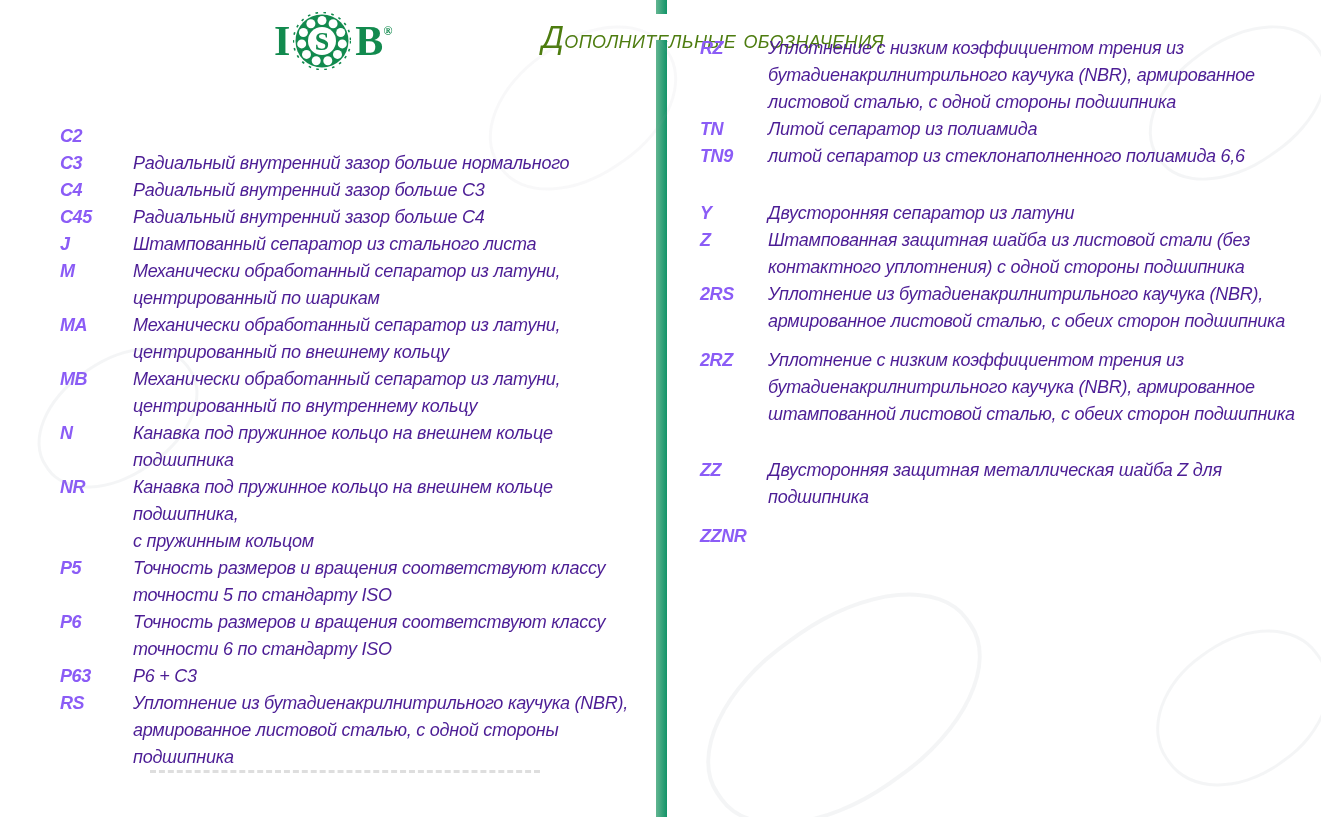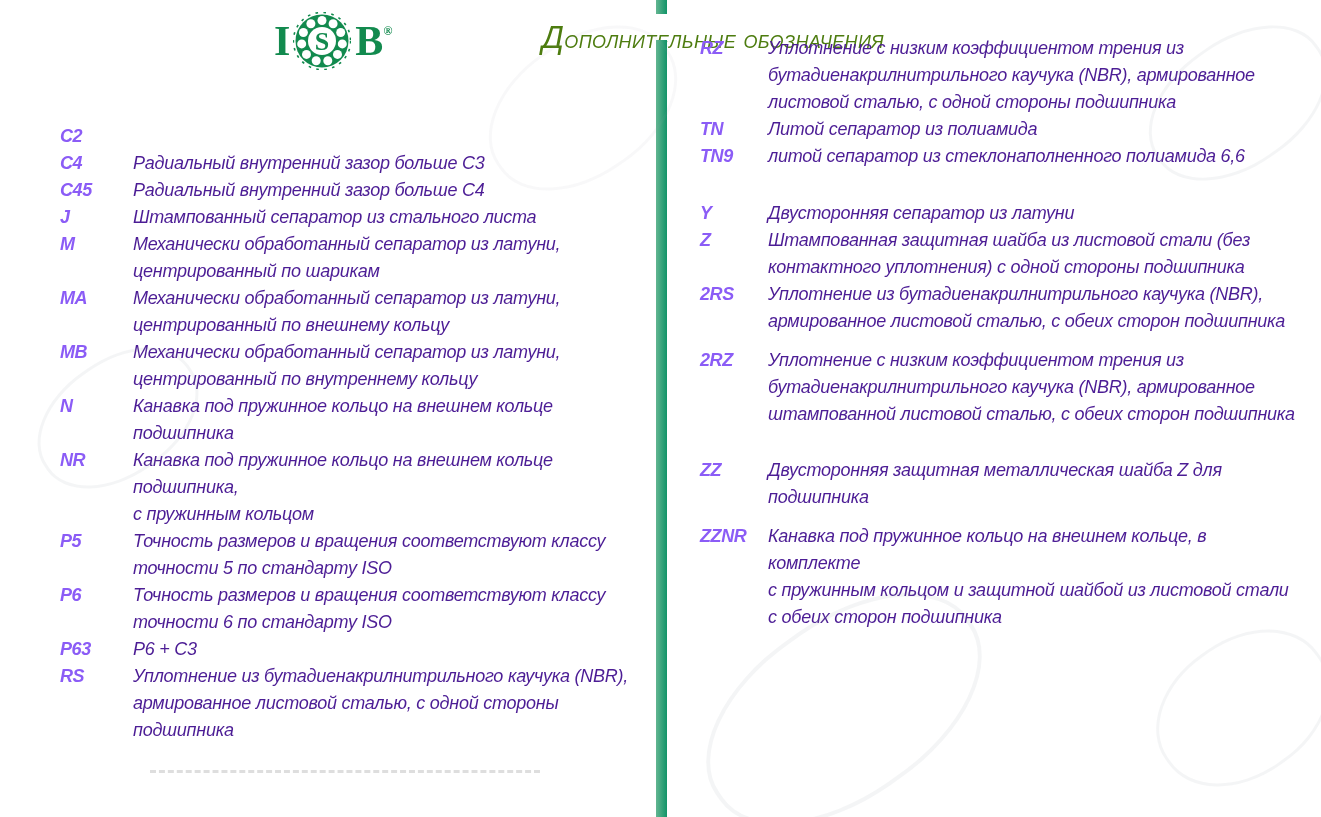--- a/index.html
+++ b/index.html
@@ -83,20 +83,24 @@
 
   <div class="divider-seg divider-top"></div>
   <div class="divider-seg divider-main"></div>
 
   <section class="col col-left">
 
       <div class="entry">
         <span class="term">C2</span>
       </div>
 
+      <div class="entry">
+        <span class="term">C3</span>
+        <span class="def">Радиальный внутренний зазор больше нормального</span>
+      </div>
 
       <div class="entry">
         <span class="term">C4</span>
         <span class="def">Радиальный внутренний зазор больше C3</span>
       </div>
 
       <div class="entry">
         <span class="term">C45</span>
         <span class="def">Радиальный внутренний зазор больше C4</span>
       </div>
@@ -206,23 +210,20 @@
       </div>
 
       <div class="entry">
         <span class="term">ZZ</span>
         <span class="def">Двусторонняя защитная металлическая шайба Z для
 подшипника</span>
       </div>
 
       <div class="entry">
         <span class="term">ZZNR</span>
-        <span class="def">Канавка под пружинное кольцо на внешнем кольце, в комплекте
-с пружинным кольцом и защитной шайбой из листовой стали
-с обеих сторон подшипника</span>
       </div>
     </section>
 
   <div class="cut-line"></div>
   <div class="wm wm1"></div>
   <div class="wm wm2"></div>
   <div class="wm wm3"></div>
   <div class="wm wm4"></div>
   <div class="wm wm5"></div>
 

